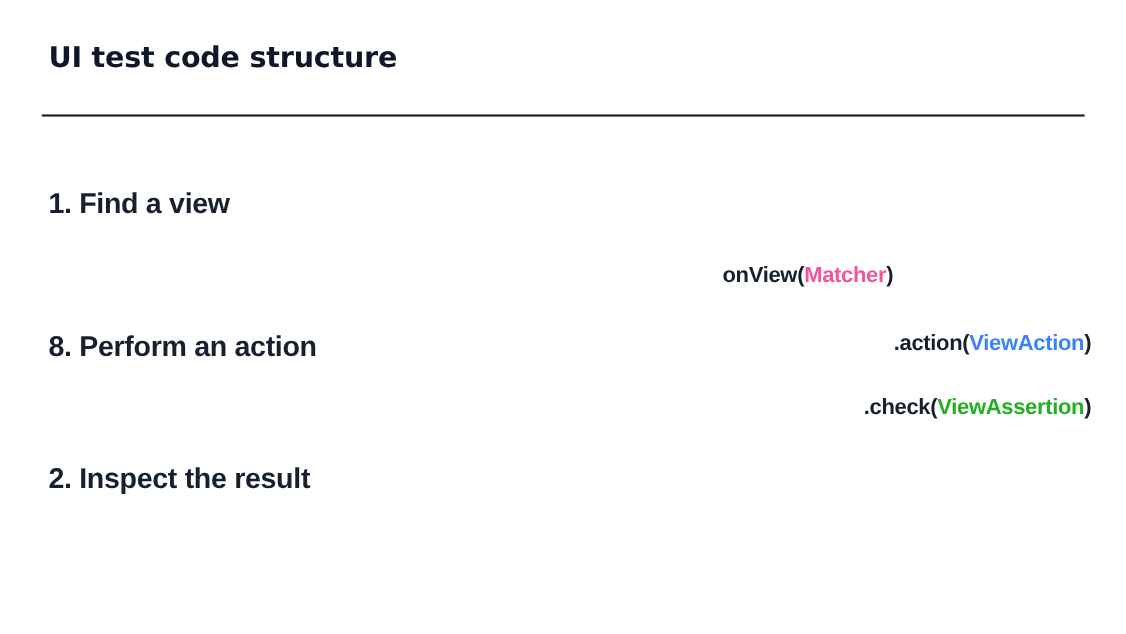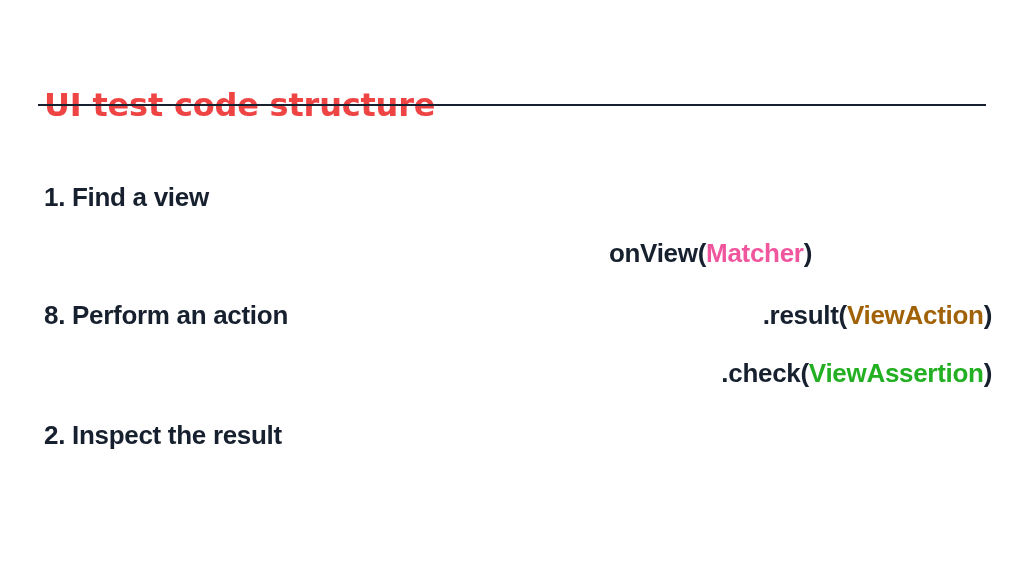--- a/index.html
+++ b/index.html
@@ -21,27 +21,26 @@
     inset: 0;
     background: #ffffff;
   }
 
   
   .slide-title {
     position: absolute;
     left: 44px;
     top: 38px;
     font-family: "DejaVu Sans", sans-serif;
-    font-size: 32px;
+    font-size: 26px;
     font-weight: bold;
     letter-spacing: -0.2px;
-    color: #ef4444;
+    color: #0f172a;
     white-space: nowrap;
     line-height: 1.2;
-    margin-top: 48px;
   }
 
   .title-rule {
     position: absolute;
     left: 38px;
     top: 104px;
     width: 948px;
     height: 0;
     border-top: 2.5px solid #16202e;
   }
@@ -66,50 +65,50 @@
     position: absolute;
     left: 0;
     font-family: "Liberation Sans", sans-serif;
     font-size: 26px;
     font-weight: bold;
     letter-spacing: -0.3px;
     color: #16202e;
     white-space: nowrap;
     line-height: 1;
   }
-  .step-item.s1 { top: 52px; }
+  .step-item.s1 { top: 40px; }
   .step-item.s2 { top: 170px; }
   .step-item.s3 { top: 290px; }
 
   .code-column {
     position: absolute;
     right: 32px;
     top: 0;
     width: 540px;
     text-align: right;
   }
 
   .code-line {
     position: absolute;
     right: 0;
     font-family: "Liberation Sans", sans-serif;
-    font-size: 26px;
+    font-size: 20px;
     font-weight: bold;
     letter-spacing: -0.3px;
     color: #16202e;
     white-space: nowrap;
     line-height: 1;
   }
   .code-line.c1 { top: 108px; right: 180px; }
   .code-line.c2 { top: 170px; right: 0px; }
   .code-line.c3 { top: 228px; right: 0px; }
 
   .tok-plain  { color: #16202e; }
   .tok-pink   { color: #f0569e; }
-  .tok-blue   { color: #a16207; }
+  .tok-blue   { color: #3b82f6; }
   .tok-green  { color: #22b022; }
 </style>
 </head>
 <body>
 
 <div class="slide">
 
   <div class="slide-title">UI test code structure</div>
 
   <div class="title-rule"></div>
@@ -126,21 +125,21 @@
 
     </div>
 
     <div class="code-column">
 
       <div class="code-line c1">
         <span class="tok-plain">onView(</span><span class="tok-pink">Matcher</span><span class="tok-plain">)</span>
       </div>
 
       <div class="code-line c2">
-        <span class="tok-plain">.result(</span><span class="tok-blue">ViewAction</span><span class="tok-plain">)</span>
+        <span class="tok-plain">.action(</span><span class="tok-blue">ViewAction</span><span class="tok-plain">)</span>
       </div>
 
       <div class="code-line c3">
         <span class="tok-plain">.check(</span><span class="tok-green">ViewAssertion</span><span class="tok-plain">)</span>
       </div>
 
     </div>
 
   </div>
 

